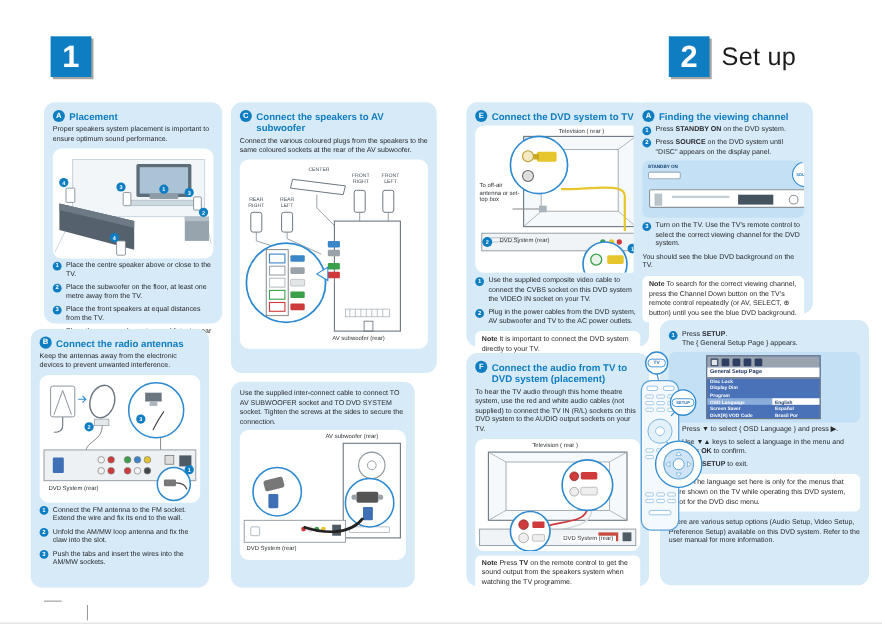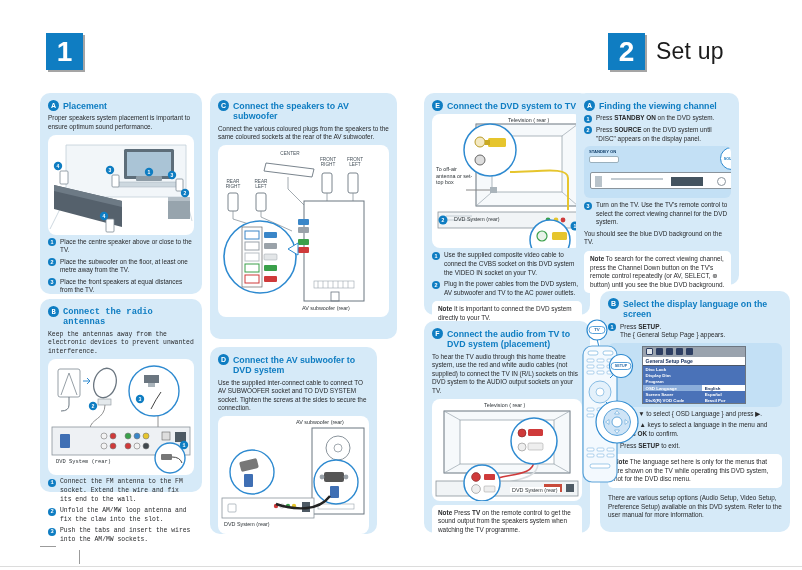--- a/index.html
+++ b/index.html
@@ -149,21 +149,21 @@
         <span class="snum"></span>
         <span class="stext"><span>Place the front speakers at equal distances from the TV.</span></span>
       </div>
     <div class="step">
         <span class="snum"></span>
         <span class="stext"><span>Place the rear speakers at normal listening ear level.</span></span>
       </div>
   </div>
 </div>
 
-<div class="panel" style="left:40px; top:299px; width:162px; height:193px;font-family:Liberation Mono, monospace;">
+<div class="panel" style="left:28px; top:299px; width:162px; height:235px;">
   <div class="sec-hdr">
     <span class="sec-letter">B</span>
     <span class="sec-title">Connect the radio antennas</span>
   </div>
   <div class="intro">Keep the antennas away from the electronic devices to prevent unwanted interference.</div>
   <div class="illus" style="height:116px;">
     <svg viewBox="0 0 146 116" width="146" height="116">
       <g>
           <rect x="10" y="10" width="22" height="28" rx="2" fill="none" stroke="#8a949c" stroke-width="0.9"></rect>
           <path d="M13,36 L21,14 L29,36" fill="none" stroke="#8a949c" stroke-width="0.9"></path>
@@ -287,24 +287,20 @@
     <div class="slab" style="left:52px; top:6px; width:40px;">CENTER</div>
     <div class="slab" style="left:98px; top:12px; width:24px;">FRONT RIGHT</div>
     <div class="slab" style="left:126px; top:12px; width:22px;">FRONT LEFT</div>
     <div class="slab" style="left:4px; top:34px; width:22px;">REAR RIGHT</div>
     <div class="slab" style="left:32px; top:34px; width:22px;">REAR LEFT</div>
     <div class="lab" style="left:84px; top:160px;">AV subwoofer (rear)</div>
   </div>
 </div>
 
 <div class="panel" style="left:210px; top:347px; width:167px; height:187px;">
-  <div class="sec-hdr">
-    <span class="sec-letter">D</span>
-    <span class="sec-title">Connect the AV subwoofer to DVD system</span>
-  </div>
   <div class="intro">Use the supplied inter-connect cable to connect TO AV SUBWOOFER socket and TO DVD SYSTEM socket. Tighten the screws at the sides to secure the connection.</div>
   <div class="illus" style="height:118px;">
     <svg viewBox="0 0 151 118" width="151" height="118">
       <g>
         <rect x="94" y="12" width="52" height="86" fill="#fff" stroke="#6b7680" stroke-width="1"></rect>
         <circle cx="120" cy="32" r="12" fill="none" stroke="#8a949c" stroke-width="1"></circle>
         <circle cx="120" cy="32" r="4" fill="none" stroke="#8a949c" stroke-width="0.8"></circle>
         <rect x="100" y="88" width="36" height="5" fill="#fff" stroke="#9aa5ad" stroke-width="0.6"></rect>
       </g>
       <g>
@@ -481,24 +477,20 @@
     <div class="step">
         <span class="snum"></span>
         <span class="stext"><span>Turn on the TV. Use the TV's remote control to select the correct viewing channel for the DVD system.</span></span>
       </div>
   </div>
   <div class="after-text">You should see the blue DVD background on the TV.</div>
   <div class="note"><span style="font-weight: bold;">Note</span><span>  To search for the correct viewing channel, press the Channel Down button on the TV's remote control repeatedly (or AV, SELECT, ⊕ button) until you see the blue DVD background.</span></div>
 </div>
 
 <div class="panel" style="left:600px; top:291px; width:190px; height:241px;">
-  <div class="sec-hdr">
-    <span class="sec-letter">B</span>
-    <span class="sec-title">Select the display language on the screen</span>
-  </div>
   <div class="steps">
     <div class="step">
         <span class="snum"></span>
         <span class="stext"><span>Press </span><span style="font-weight: bold;">SETUP</span><span>.
 The { General Setup Page } appears.</span></span>
       </div>
   </div>
   <div class="illus-blue" style="height:64px;">
     <div class="osd" style="left:34px; top:3px; width:104px; height:58px;">
       <div class="osd-iconbar">

